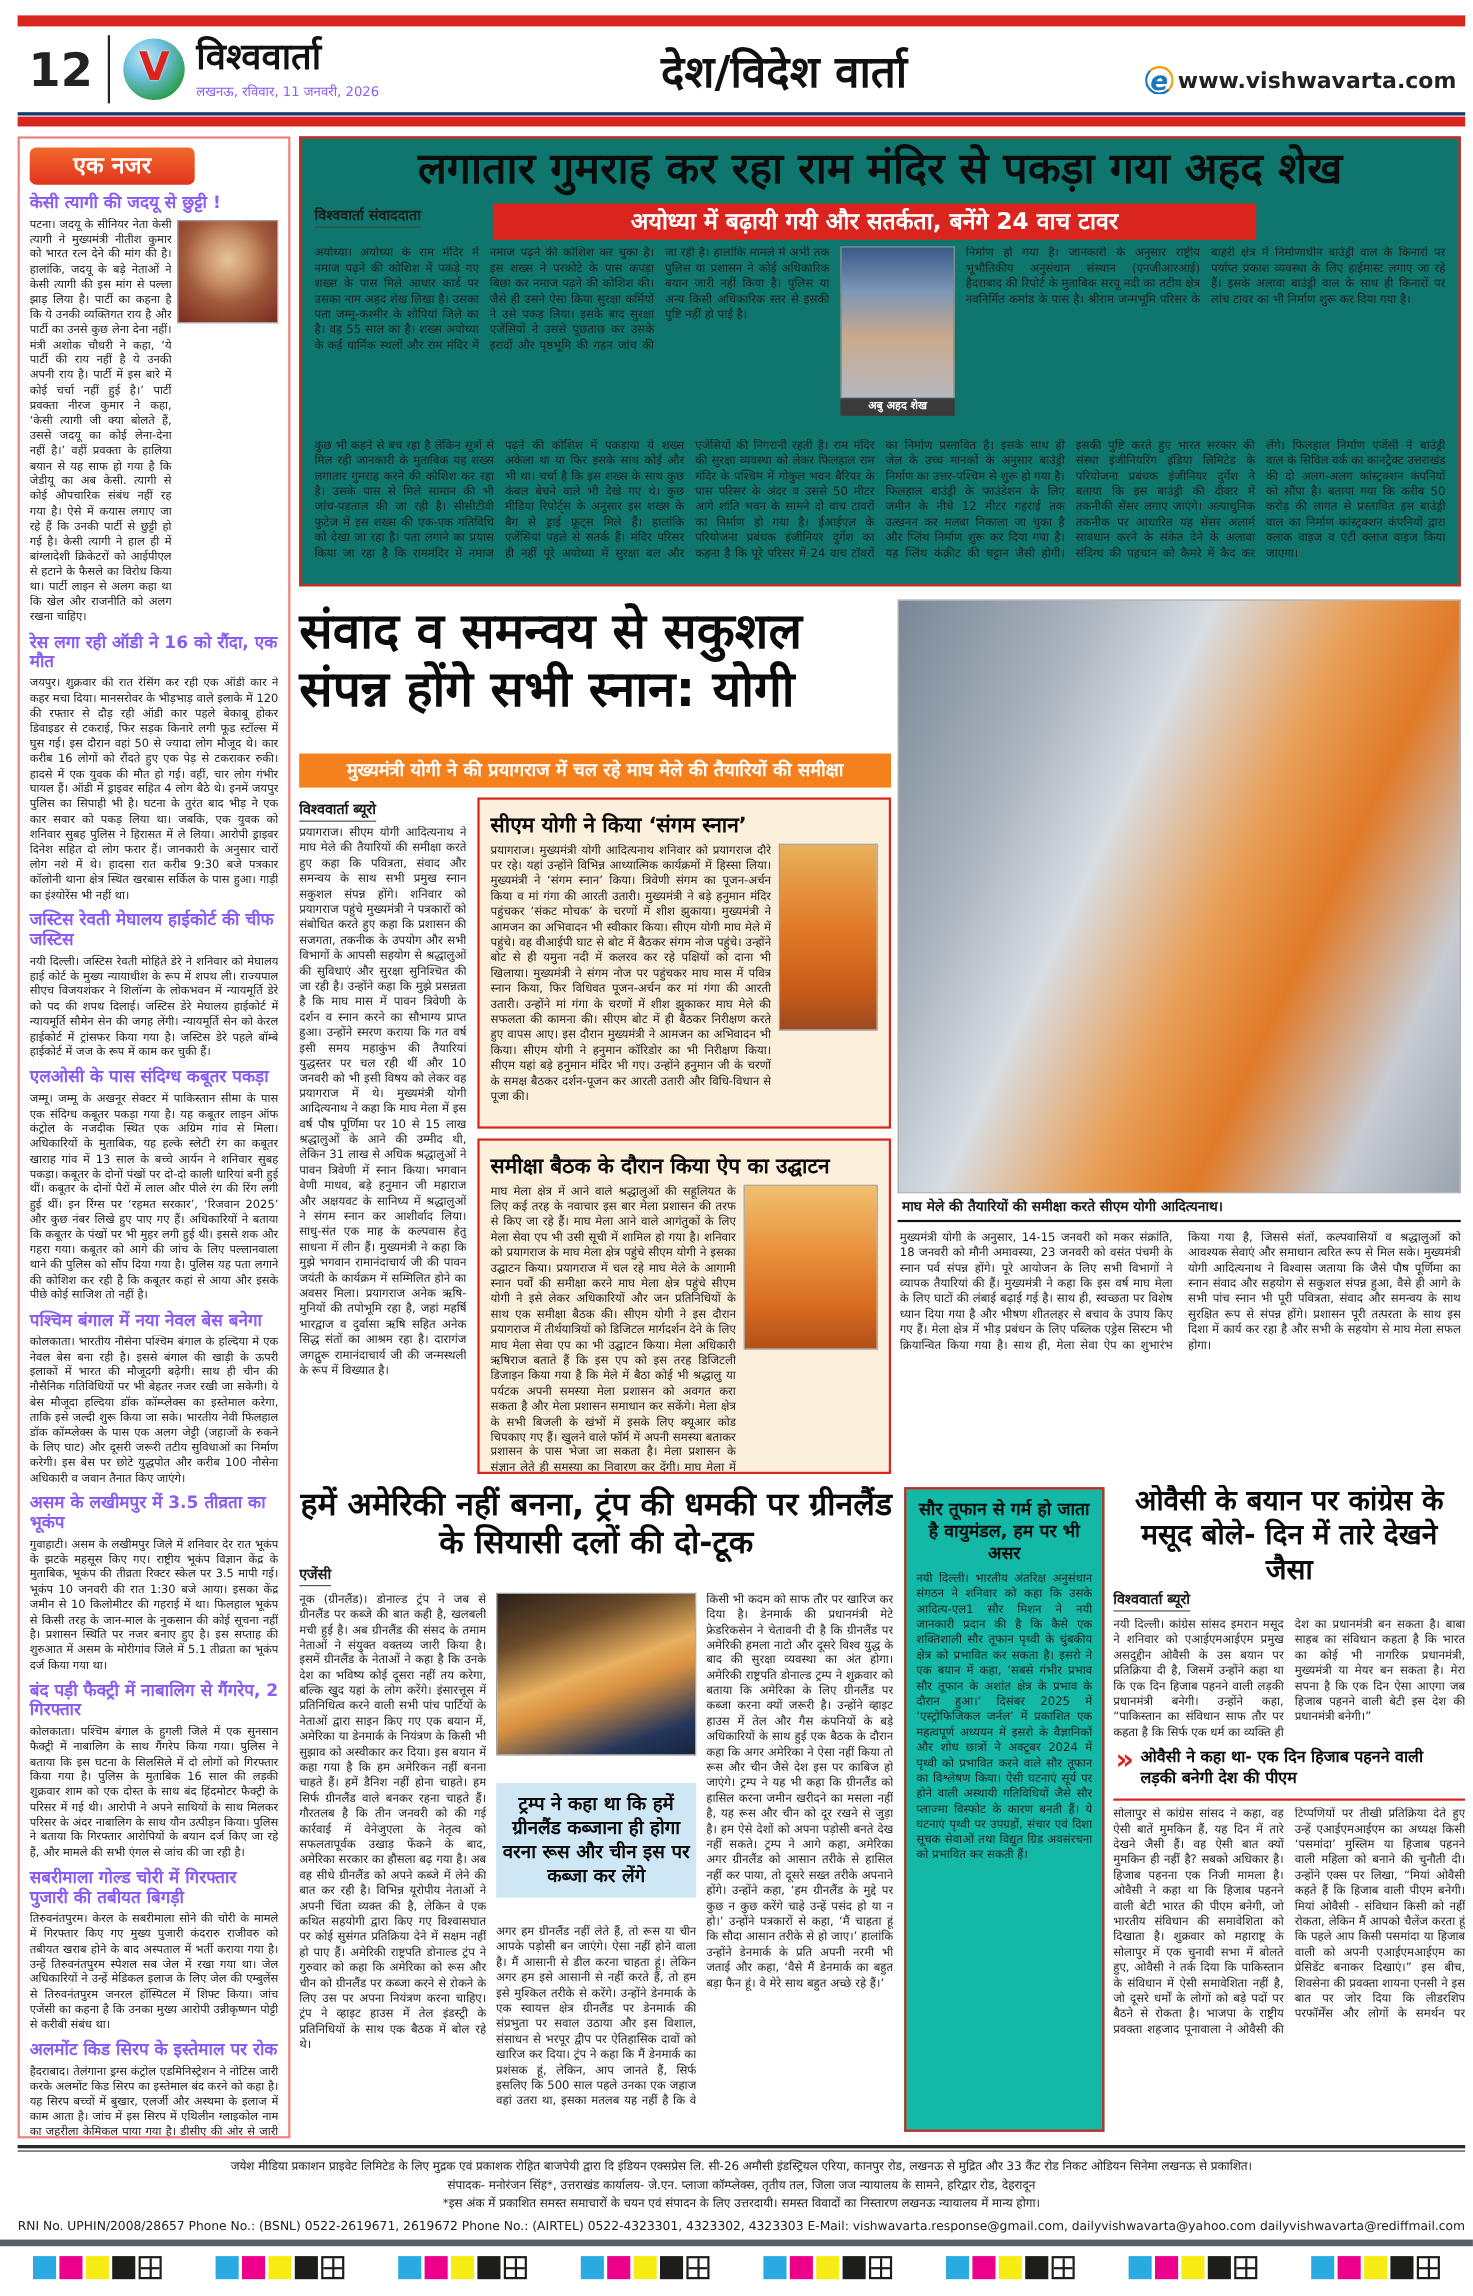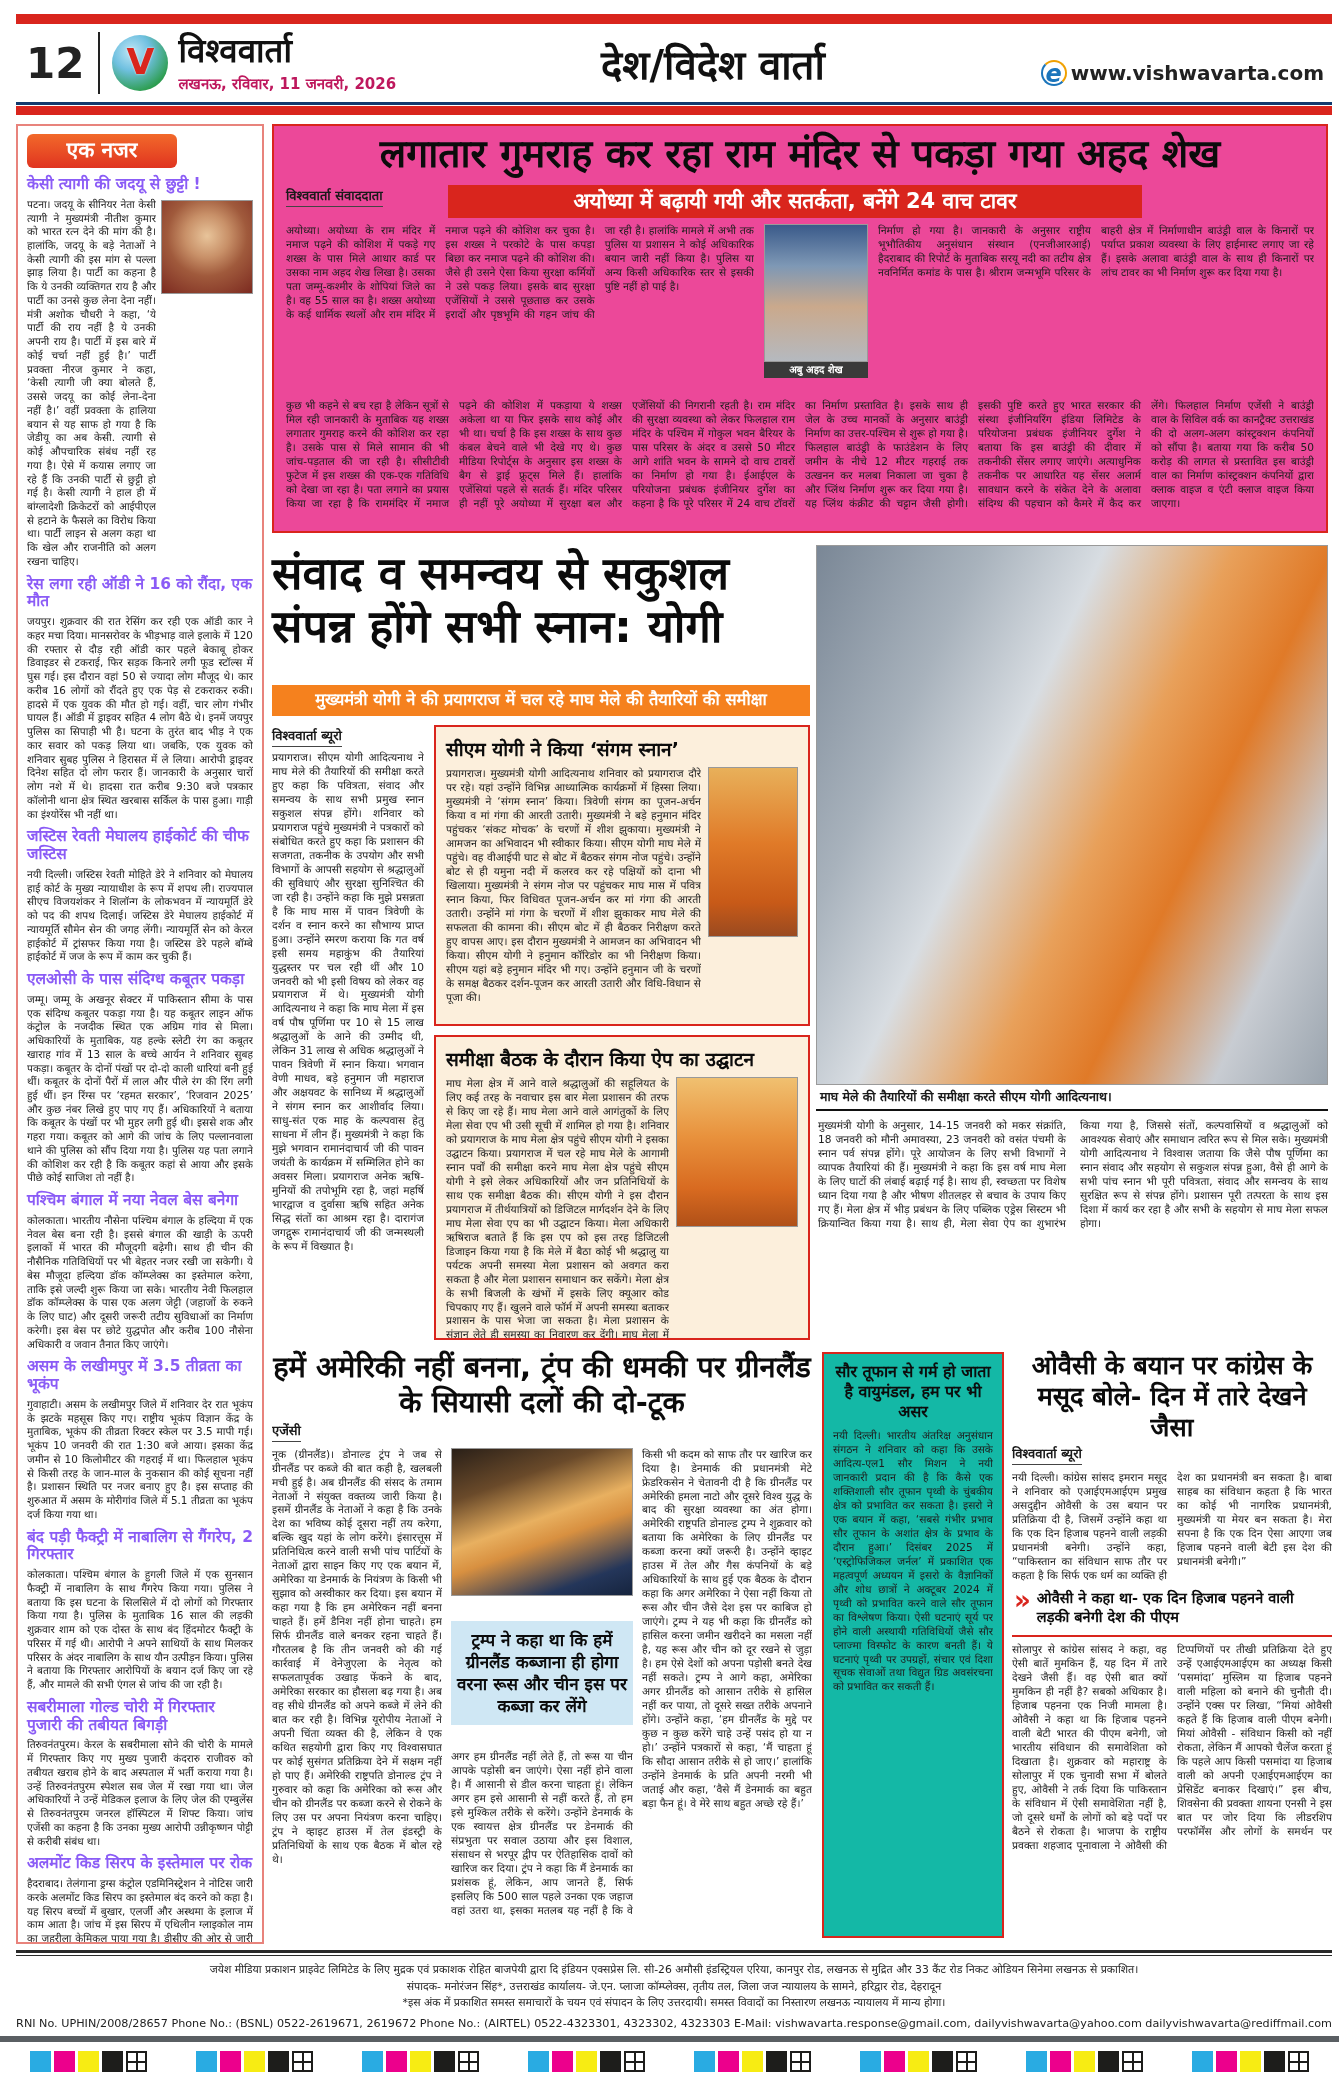--- a/index.html
+++ b/index.html
@@ -12,34 +12,34 @@
   .photo{position:relative;overflow:hidden;border:1px solid #9a9a9a}
   
   #topstrip{left:16px;top:14px;width:1316px;height:10px;background:#d9251d}
   #header{left:16px;top:26px;width:1316px;height:74px;display:flex;align-items:center}
   #pageno{font-size:42px;font-weight:bold;color:#222;padding:0 14px 0 10px}
   #hdr-div{width:2px;height:62px;background:#222;margin-right:12px}
   #logo{width:56px;height:56px;border-radius:50%;background:radial-gradient(circle at 35% 30%,#bfe6f5 0%,#6fc0e0 35%,#2e9e52 75%,#1c7a3d 100%);position:relative;margin-right:10px;flex:0 0 auto}
   #logo .v{position:absolute;left:14px;top:6px;font-size:36px;font-weight:bold;color:#d9251d;text-shadow:0 0 2px #fff}
   .mast{display:flex;flex-direction:column;justify-content:center}
   #masthead{font-size:33px;font-weight:bold;color:#111;line-height:1}
-  #dateline{font-size:15px;font-weight:bold;color:#be185d;margin-top:6px}
+  #dateline{font-size:12px;font-weight:normal;color:#8b5cf6;margin-top:6px}
   #section-title{position:absolute;left:585px;top:10px;font-size:40px;font-weight:bold;color:#111}
   #website{position:absolute;right:8px;top:34px;font-size:20px;font-weight:bold;color:#222;display:flex;align-items:center;gap:4px}
   #e-icon{width:26px;height:26px;border-radius:50%;color:#1b75bb;font-size:24px;font-weight:bold;font-style:italic;line-height:24px;text-align:center;border:2px solid #f0a000;border-left-color:#1b75bb;border-bottom-color:#1b75bb}
   #rule-navy{left:16px;top:102px;width:1316px;height:3px;background:#123a6e}
   #rule-red{left:16px;top:106px;width:1316px;height:9px;background:#d9251d}
   
   #one-glance{left:16px;top:124px;width:248px;height:1820px;border:2.5px solid #e8837c;background:#fff;padding:8px 9px;overflow:hidden}
   #og-pill{width:150px;height:34px;background:linear-gradient(180deg,#f2692a 0%,#e03420 100%);border-radius:6px;color:#fff;font-size:21px;font-weight:bold;text-align:center;line-height:33px;margin-bottom:8px}
   .og-item h3{font-size:15.5px;line-height:1.15;color:#8b5cf6;margin:7px 0 4px}
   .og-item p{font-size:10.4px}
   .og-photo{float:right;width:92px;height:94px;margin:2px 0 3px 5px;background:radial-gradient(circle at 50% 38%,#e8c49a 0%,#c89068 30%,#a05a3c 55%,#7c2a20 100%);border:1px solid #999}
   
-  #lead{left:272px;top:124px;width:1056px;height:409px;background:#ec4899;border:2.5px solid #d9251d;padding:6px 12px;overflow:hidden}
+  #lead{left:272px;top:124px;width:1056px;height:409px;background:#0f766e;border:2.5px solid #d9251d;padding:6px 12px;overflow:hidden}
   #lead-headline{font-size:39px;font-weight:bold;text-align:center;line-height:1.15;color:#0c0c0c}
   #lead-subrow{display:flex;align-items:flex-start;margin-top:8px;gap:12px}
   #lead-byline-wrap{width:150px;flex:0 0 auto}
   #lead-subhead{flex:1;background:#d9251d;color:#fff;font-size:21px;font-weight:bold;text-align:center;line-height:33px;height:33px}
   #lead-subrow .spacer{width:160px;flex:0 0 auto}
   #lead-bodyrow{display:flex;gap:10px;margin-top:6px;height:168px}
   #lead-colA{width:468px;column-count:3;column-gap:10px}
   #lead-photo-wrap{width:104px;flex:0 0 auto}
   #lead-photo{width:104px;height:138px;background:linear-gradient(180deg,#3a5a8a 0%,#7e98b5 30%,#caa98c 60%,#b5b9bf 100%)}
   #lead-photo-cap{background:#3a3a3a;color:#fff;font-size:10px;font-weight:bold;text-align:center;line-height:16px;height:16px}

